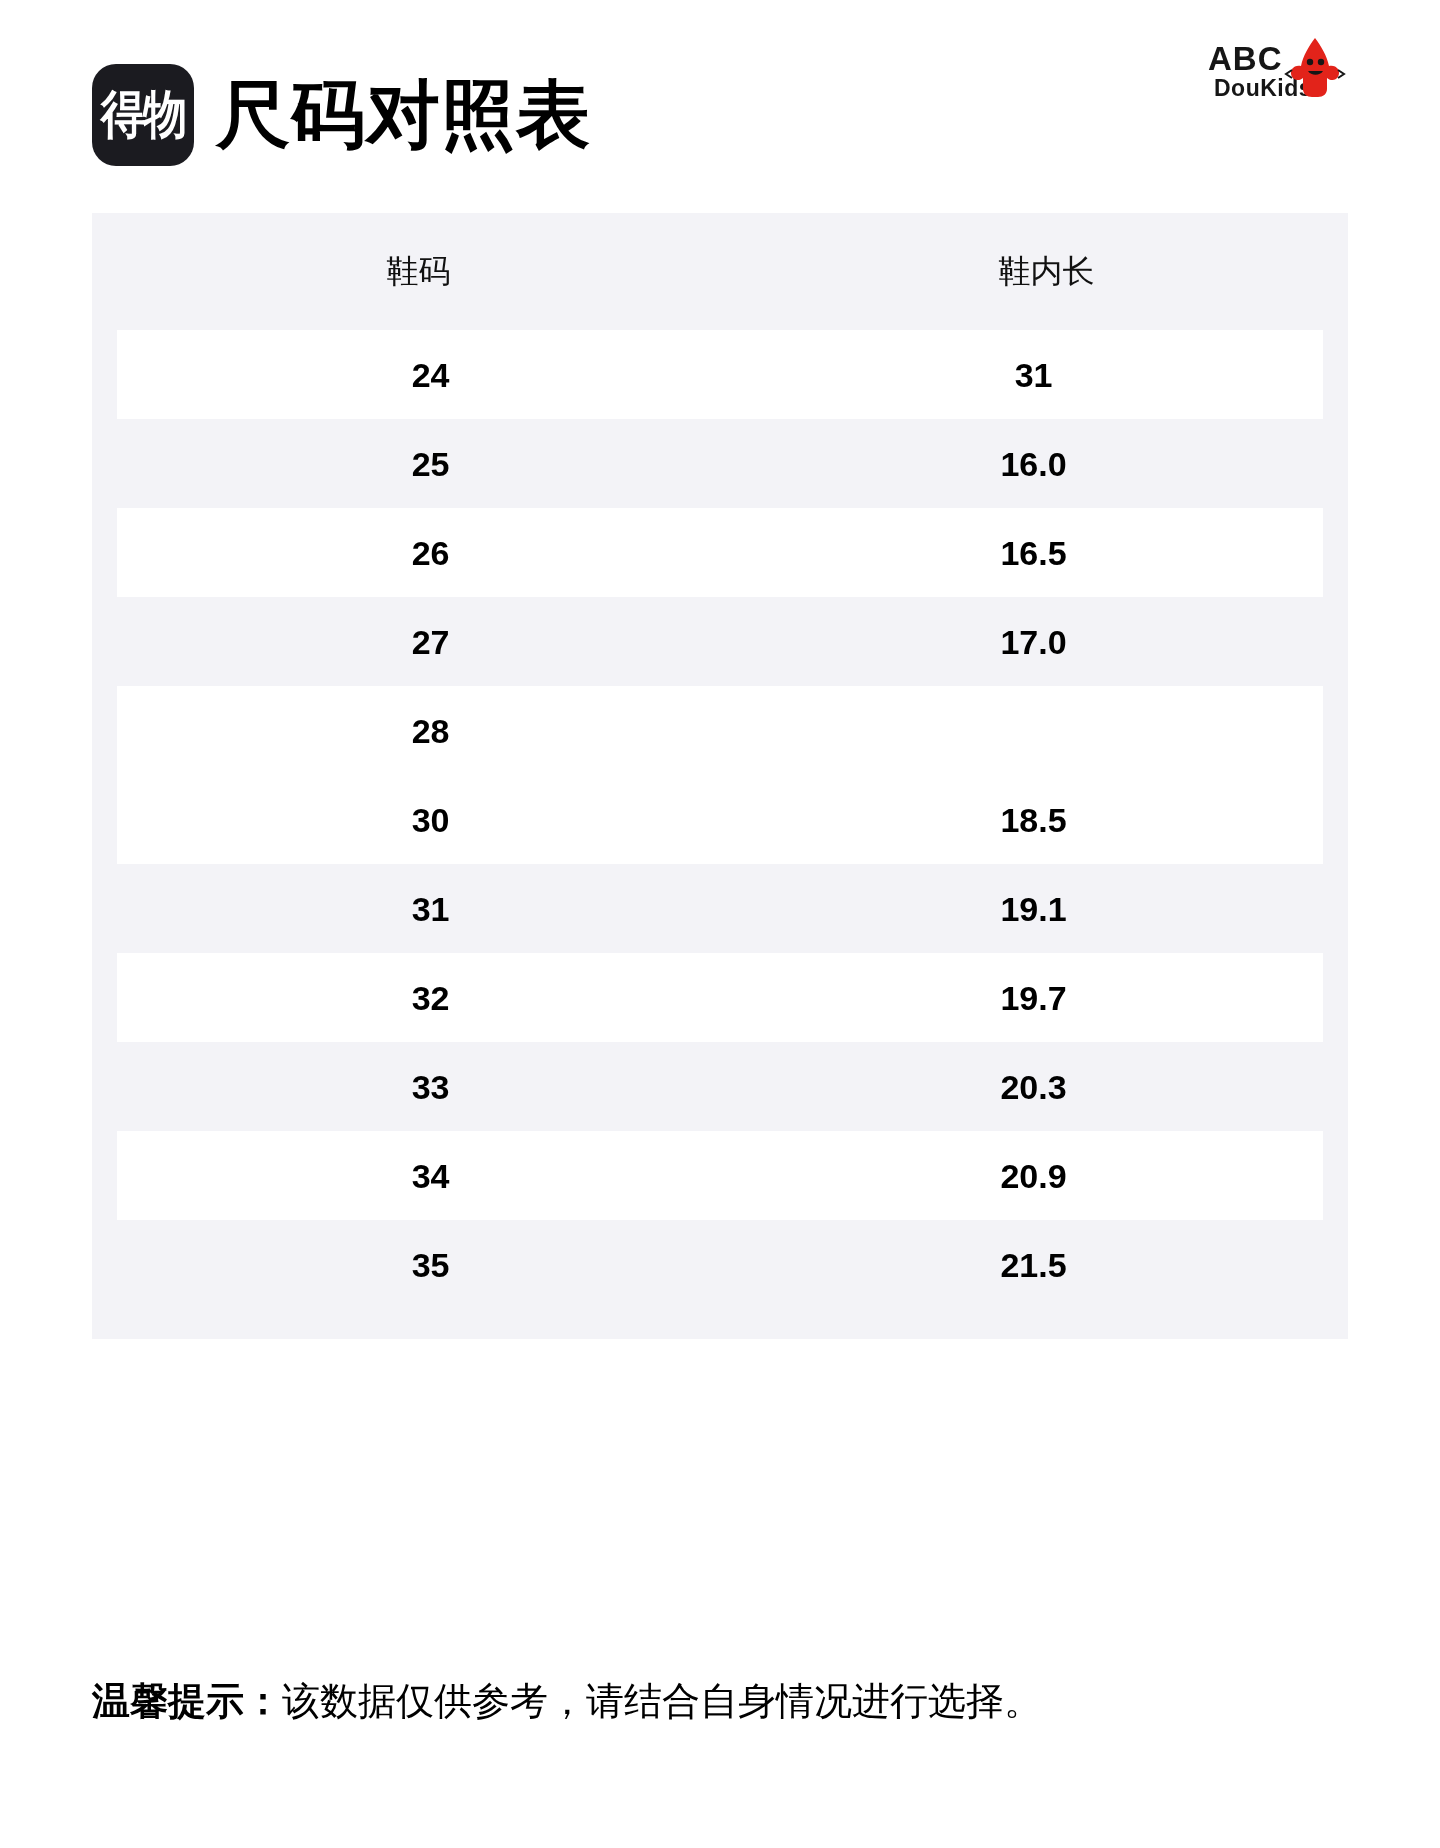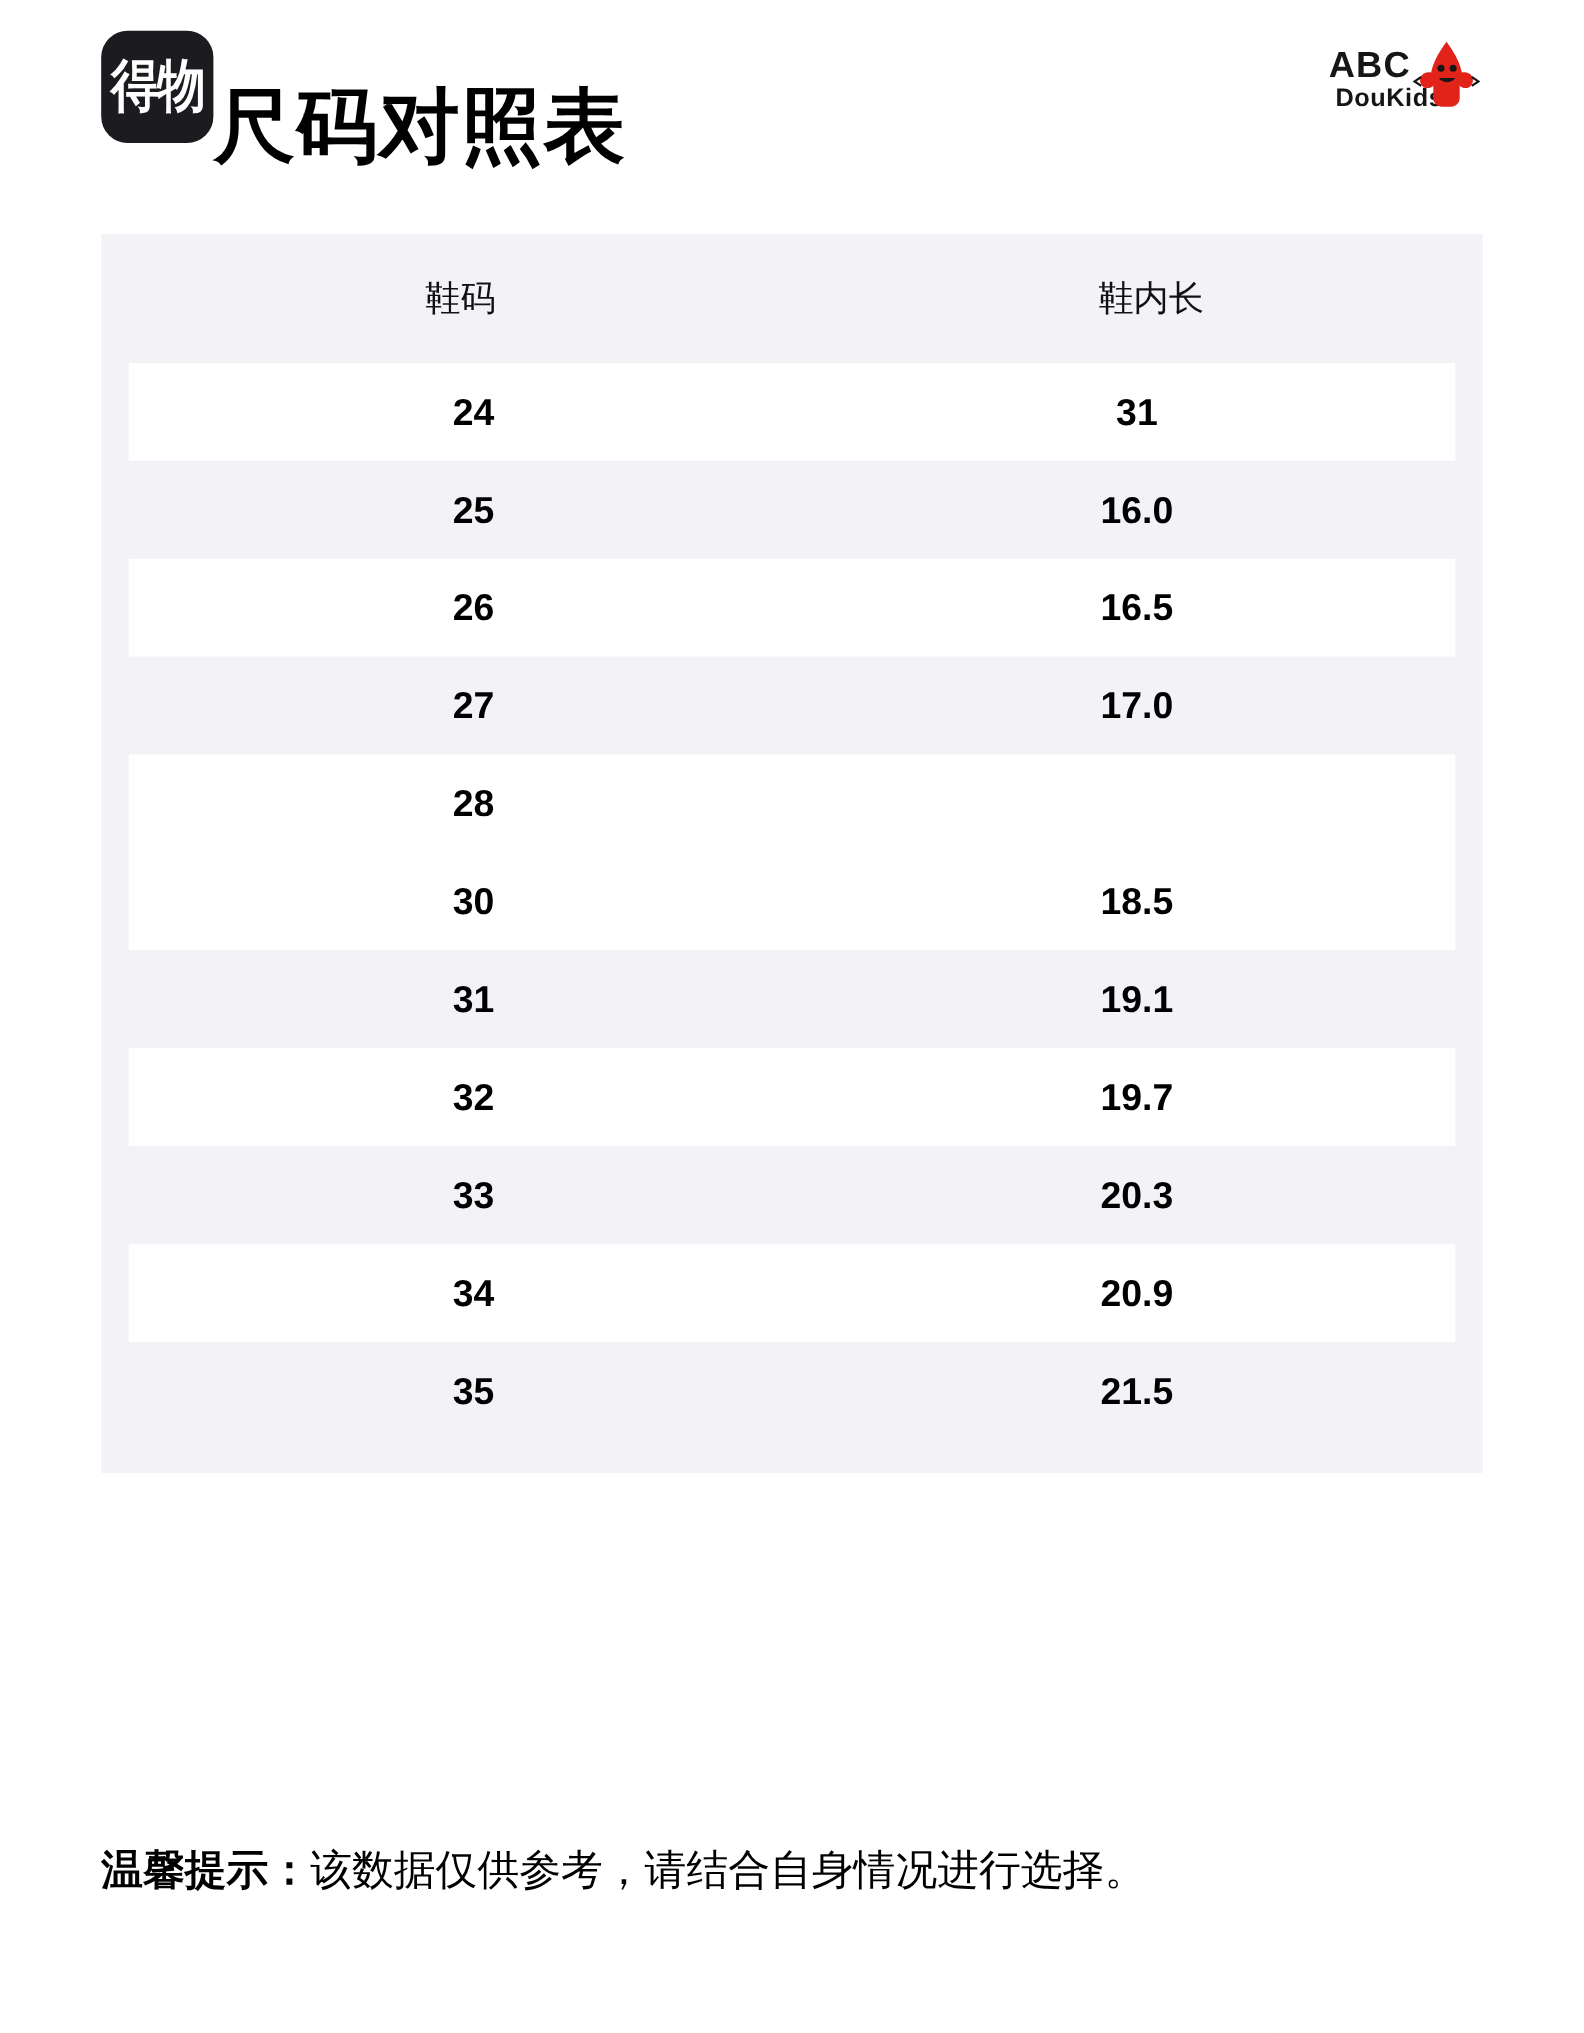--- a/index.html
+++ b/index.html
@@ -21,20 +21,21 @@
   .page-header {
     position: relative;
     height: 160px;
     box-sizing: border-box;
     padding: 0 92px;
     display: flex;
     align-items: flex-start;
   }
   .brand-block {
     display: flex;
+    align-items: center;
     margin-top: 28px;
   }
   .dewu-logo {
     width: 102px;
     height: 102px;
     background: #1B1B20;
     border-radius: 24px;
     display: flex;
     align-items: center;
     justify-content: center;
@@ -46,20 +47,21 @@
     font-weight: 700;
     letter-spacing: -2px;
     line-height: 1;
     transform: scaleX(0.92) scaleY(1.08);
     font-family: "Liberation Sans", "DejaVu Sans", sans-serif;
   }
   .page-title {
     font-size: 74px;
     font-weight: 700;
     line-height: 1;
+    margin-left: 22px;
     letter-spacing: 1px;
     white-space: nowrap;
     color: #000000;
   }
 
   
   .partner-logo {
     position: absolute;
     right: 92px;
     top: 34px;

